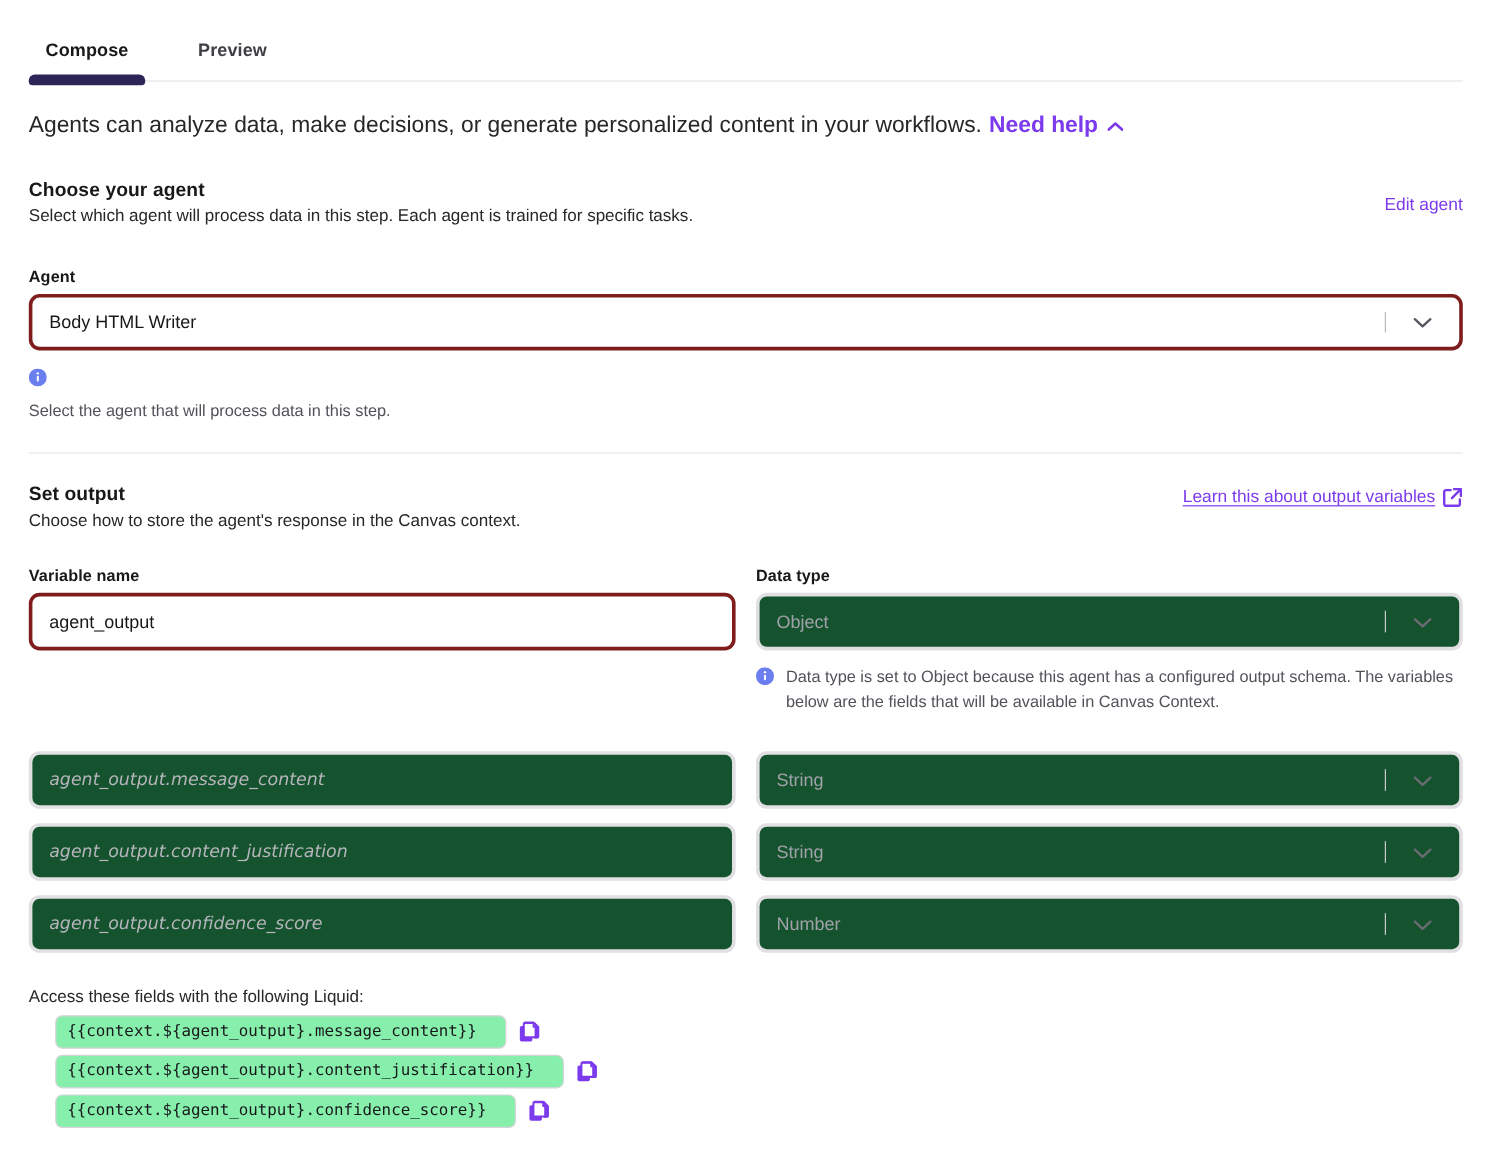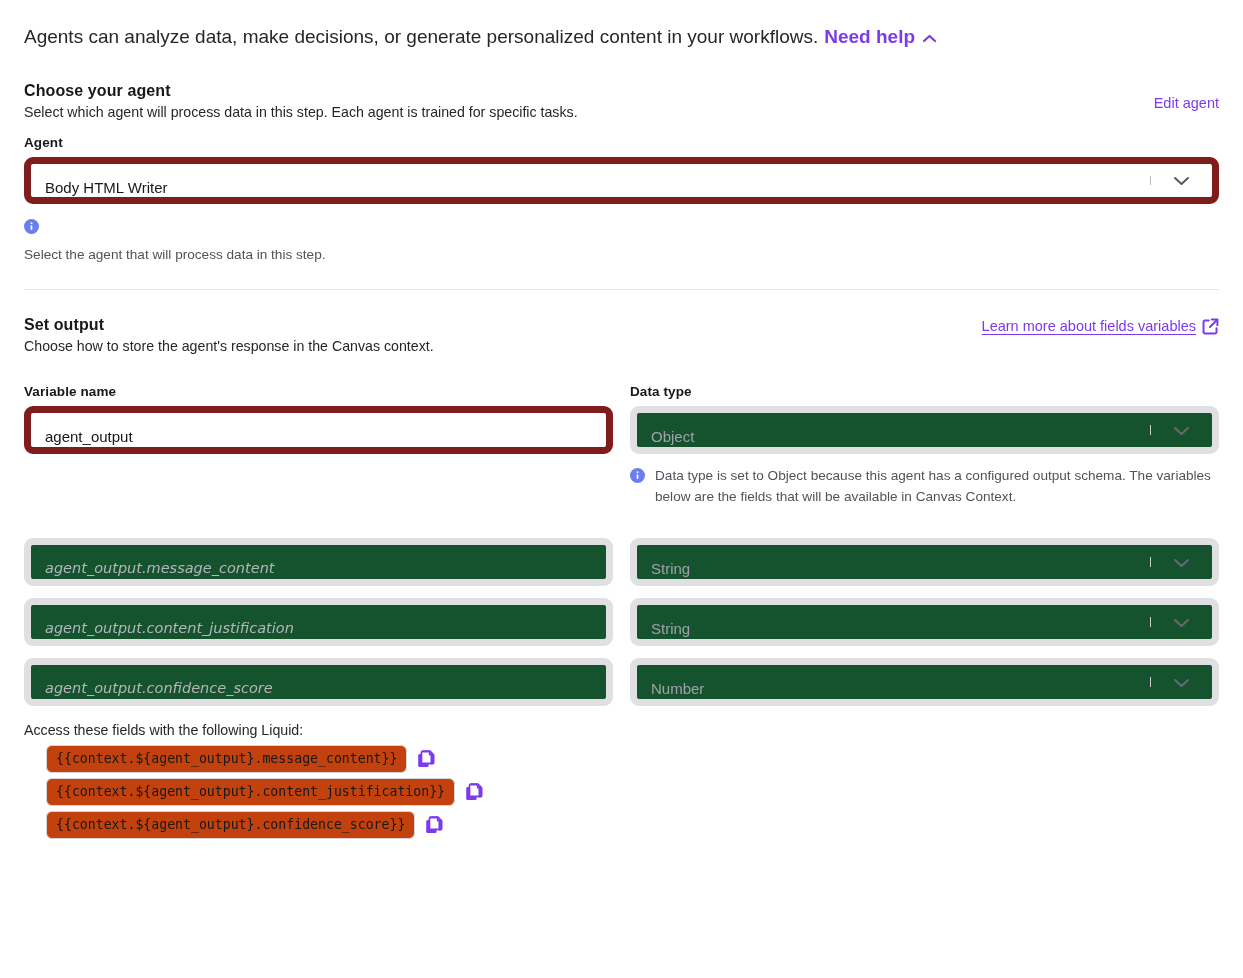--- a/index.html
+++ b/index.html
@@ -105,24 +105,25 @@
   .field-label {
     font-size: 13.5px;
     font-weight: 700;
     color: #18181b;
     margin-bottom: 7px;
     letter-spacing: .1px;
   }
   .control {
     position: relative;
     height: 46px;
-    border: 7px solid #7f1d1d;
+    border: 3px solid #7f1d1d;
     border-radius: 9px;
     background: #fff;
     display: flex;
+    align-items: center;
     padding: 16px 14px;
     font-size: 15px;
     color: #18181b;
   }
   .control.disabled {
     background: #14532d;
     border-color: #e0e0e3;
     color: #a1a1aa;
   }
   .control.ph-italic {
@@ -180,60 +181,68 @@
   }
   .chip-row {
     display: flex;
     align-items: center;
     gap: 10px;
     margin: 0 0 5px 22px;
   }
   .chip {
     border: 1px solid #d4d4d8;
     border-radius: 6px;
-    background: #c2410c;
-    padding: 4px 9px 5px 9px;
+    background: #86efac;
+    padding: 4px 24px 5px 9px;
     font-family: "DejaVu Sans Mono", monospace;
     font-size: 13.2px;
     color: #18181b;
     line-height: 17px;
     white-space: nowrap;
   }
   .copy-btn { cursor: pointer; display: inline-flex; flex: none; }
 
   hr.divider {
     border: 0;
     border-top: 1px solid #e7e7ea;
     margin: 0;
   }
 </style>
 </head>
 <body>
 
 <div class="page">
 
+  <div class="tabs">
+    <div class="tab active">
+      <span>Compose</span>
+    </div>
+    <div class="tab">
+      <span>Preview</span>
+    </div>
+  </div>
 
   <div class="intro">
     <span>Agents can analyze data, make decisions, or generate personalized content in your workflows.</span><span class="need-help"><span>Need help</span><span class="chev-up"><svg width="15" height="11" viewBox="0 0 15 11">
             <path d="M2 8 L7.5 3 L13 8" fill="none" stroke="#7c3aed" stroke-width="2.2" stroke-linecap="round" stroke-linejoin="round"></path>
           </svg></span></span>
   </div>
 
   <div class="section" style="margin-top:34px;">
     <div class="sec-head-row">
       <div>
         <div class="sec-title">Choose your agent</div>
         <div class="sec-sub">Select which agent will process data in this step. Each agent is trained for specific tasks.</div>
       </div>
       <div class="link-right" style="margin-top:13px;">
         <span>Edit agent</span>
       </div>
     </div>
 
-    <div style="margin-top:13px;">
+    <div style="margin-top:33px;">
       <div class="field-label">Agent</div>
       <div class="control" style="height:47px;">
         <span class="val">Body HTML Writer</span>
         <span class="sel-chevron">
           <svg width="19" height="13" viewBox="0 0 19 13">
               <path d="M3 4 L9.5 10 L16 4" fill="none" stroke="#55555e" stroke-width="1.9" stroke-linecap="round" stroke-linejoin="round"></path>
             </svg>
         </span>
       </div>
       <div class="info-row" style="margin-top:12px;flex-direction:column;">
@@ -251,21 +260,21 @@
 
   <hr class="divider" style="margin-top:24px;">
 
   <div class="section" style="margin-top:26px;">
     <div class="sec-head-row">
       <div>
         <div class="sec-title">Set output</div>
         <div class="sec-sub">Choose how to store the agent's response in the Canvas context.</div>
       </div>
       <div class="link-right" style="margin-top:2px;">
-        <span class="link-underline">Learn more about fields variables</span>
+        <span class="link-underline">Learn this about output variables</span>
         <span>
           <svg width="17" height="17" viewBox="0 0 18 18">
             <path d="M7.2 2.6 H3.1 A1.5 1.5 0 0 0 1.6 4.1 V14.9 A1.5 1.5 0 0 0 3.1 16.4 H13.9 A1.5 1.5 0 0 0 15.4 14.9 V10.8" fill="none" stroke="#7c3aed" stroke-width="2.1" stroke-linecap="round"></path>
             <path d="M10.3 1.7 H16.3 V7.7" fill="none" stroke="#7c3aed" stroke-width="2.1" stroke-linecap="round" stroke-linejoin="round"></path>
             <path d="M16.1 1.9 L8.4 9.6" fill="none" stroke="#7c3aed" stroke-width="2.1" stroke-linecap="round"></path>
           </svg>
         </span>
       </div>
     </div>
 
@@ -334,21 +343,21 @@
       <div class="control disabled" style="height:48px;">
         <span class="val">Number</span>
         <span class="sel-chevron">
           <svg width="19" height="13" viewBox="0 0 19 13">
               <path d="M3 4 L9.5 10 L16 4" fill="none" stroke="#6b6b74" stroke-width="1.9" stroke-linecap="round" stroke-linejoin="round"></path>
             </svg>
         </span>
       </div>
     </div>
 
-    <div style="margin-top:16px;">
+    <div style="margin-top:29px;">
       <div class="liquid-title">Access these fields with the following Liquid:</div>
 
       <div class="chip-row">
         <span class="chip">{{context.${agent_output}.message_content}}</span>
         <span class="copy-btn">
           <svg width="19" height="20" viewBox="0 0 19 20">
             <rect x="1.2" y="5" width="10.4" height="13" rx="1.5" fill="#7c3aed"></rect>
             <path d="M5.2 4.2 V3 A1.4 1.4 0 0 1 6.6 1.6 H13.4 L17.4 5.6 V14 A1.4 1.4 0 0 1 16 15.4 H13.4" fill="#7c3aed"></path>
             <rect x="4.3" y="3.4" width="9.2" height="11.2" rx="1.4" fill="#fff"></rect>
             <path d="M5.6 2.2 H12.6 L16.3 5.8 V13.3 A1.1 1.1 0 0 1 15.2 14.4 H5.6 A1.1 1.1 0 0 1 4.5 13.3 V3.3 A1.1 1.1 0 0 1 5.6 2.2 Z" fill="none" stroke="#7c3aed" stroke-width="1.7" stroke-linejoin="round"></path>

